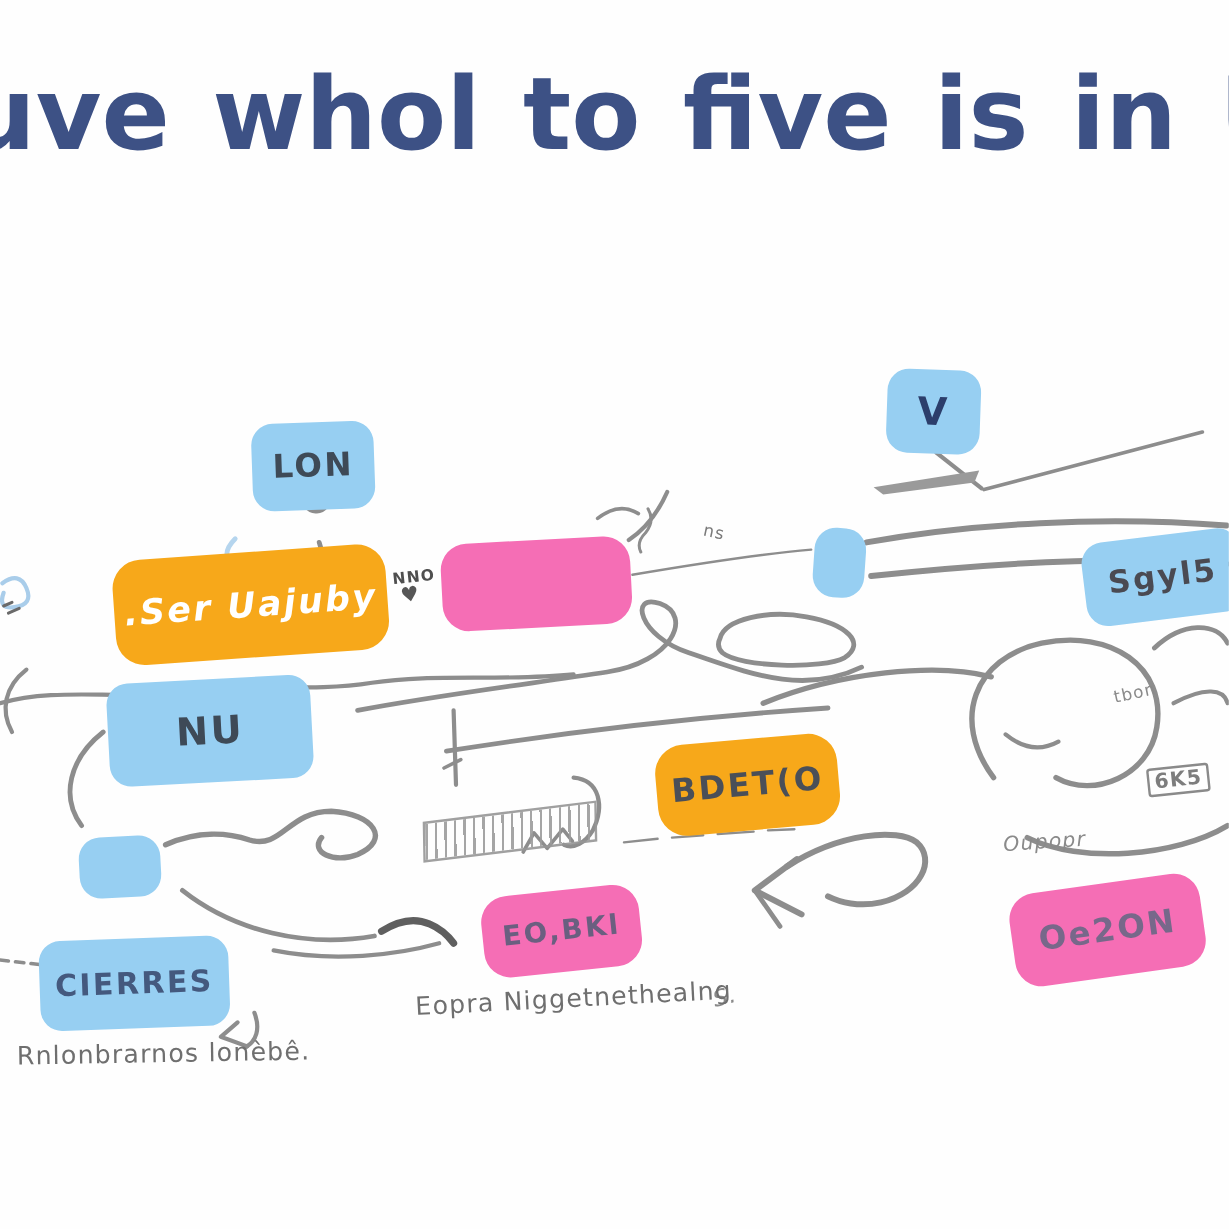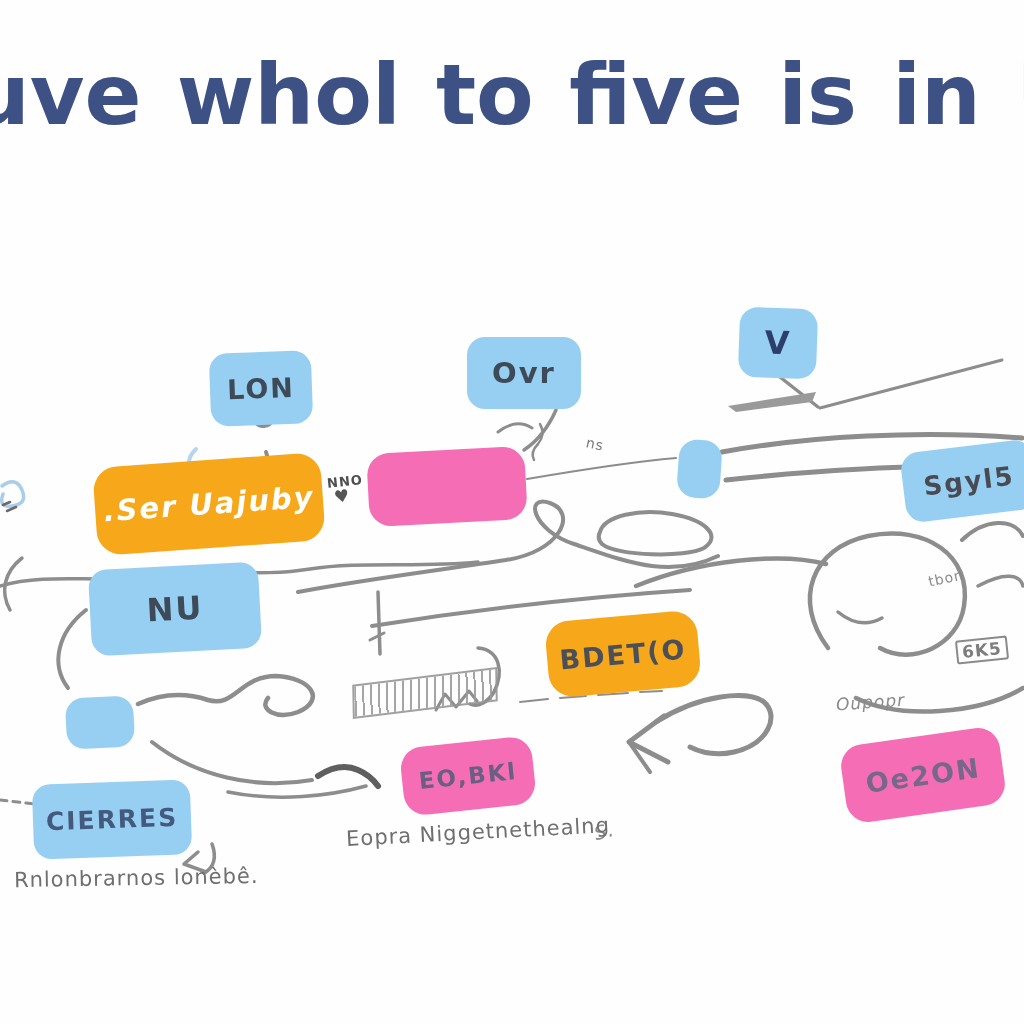--- a/index.html
+++ b/index.html
@@ -105,23 +105,20 @@
     </g>
   </svg>
 
   <div class="hatchbox"></div>
 
   <div class="title">uve whol to five is in Ugllä</div>
 
 <div class="node blue" style="left: 210px; top: 352px; width: 102px; height: 73px; transform: rotate(-2deg);">
       <span style="color: rgb(62, 74, 87); font-size: 27px;">LON</span>
     </div>
-    <div class="node blue" style="left: 467px; top: 337px; width: 114px; height: 72px; transform: rotate(0deg);">
-      <span style="color: rgb(62, 74, 87); font-size: 29px;">Ovr</span>
-    </div>
     <div class="node blue" style="left: 739px; top: 308px; width: 78px; height: 70px; transform: rotate(2deg);">
       <span style="color: rgb(44, 62, 107); font-size: 32px;">V</span>
     </div>
     <div class="node orange" style="left: 95px; top: 460px; width: 228px; height: 88px; transform: rotate(-4deg);">
       <span style="color: rgb(255, 255, 255); font-size: 29px; font-style: italic;">.Ser Uajuby</span>
     </div>
     <div class="node pink" style="left: 368px; top: 450px; width: 158px; height: 73px; transform: rotate(-3deg);">
       <span style="color: rgb(51, 51, 51); font-size: 20px;"></span>
     </div>
     <div class="node blue" style="left: 678px; top: 440px; width: 43px; height: 58px; transform: rotate(4deg);">

